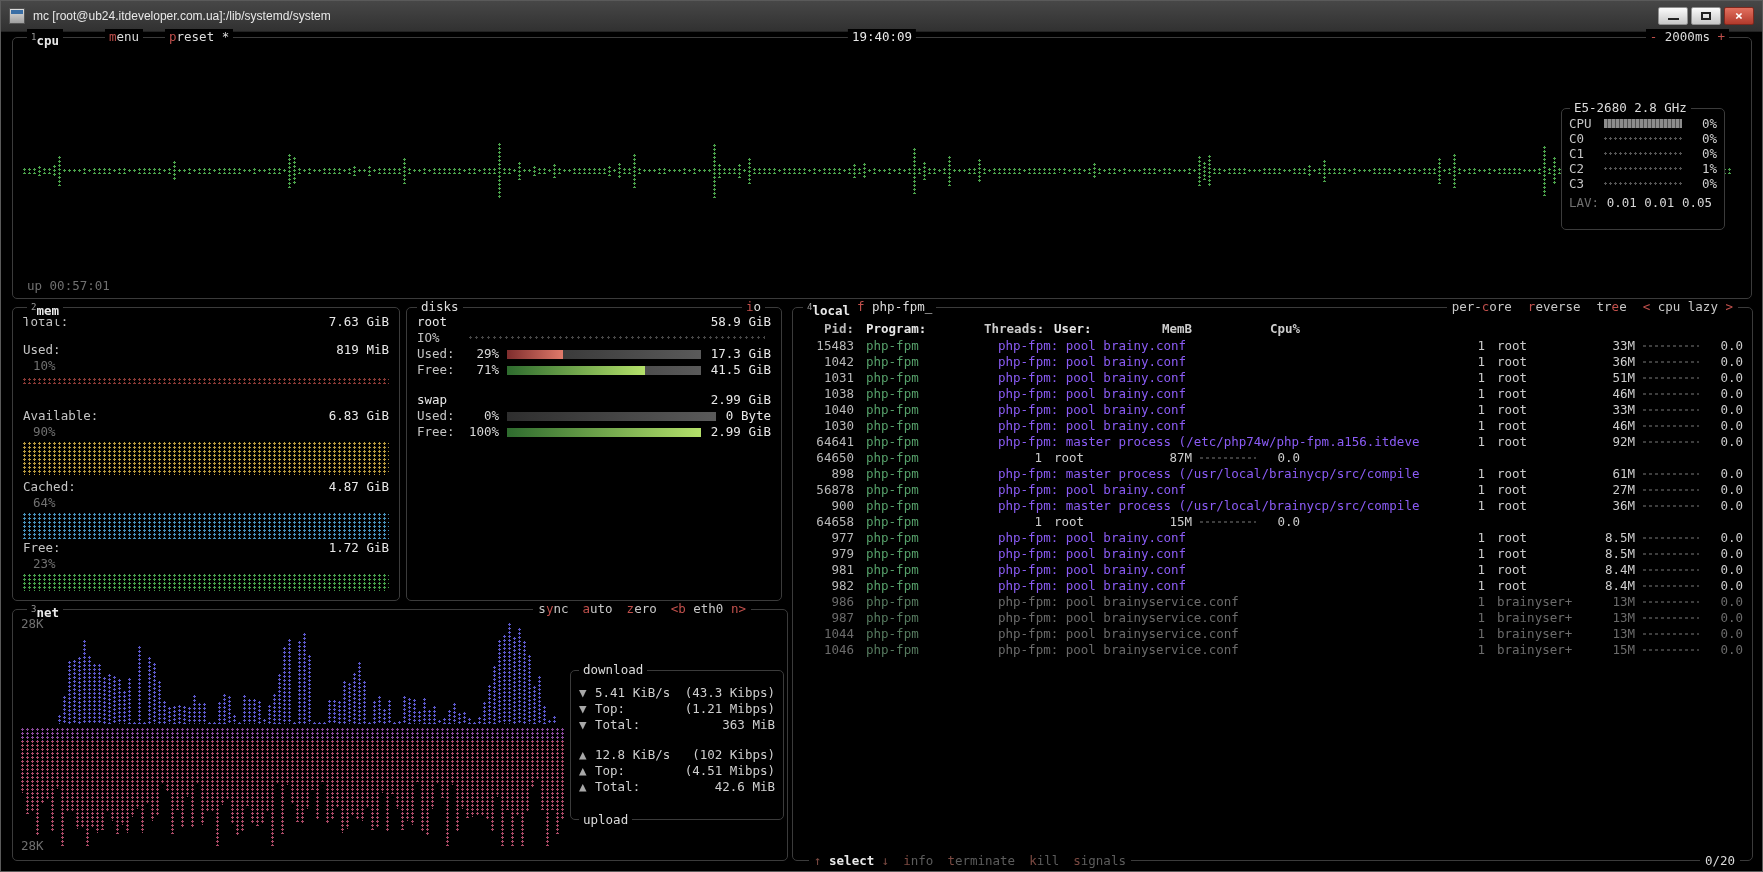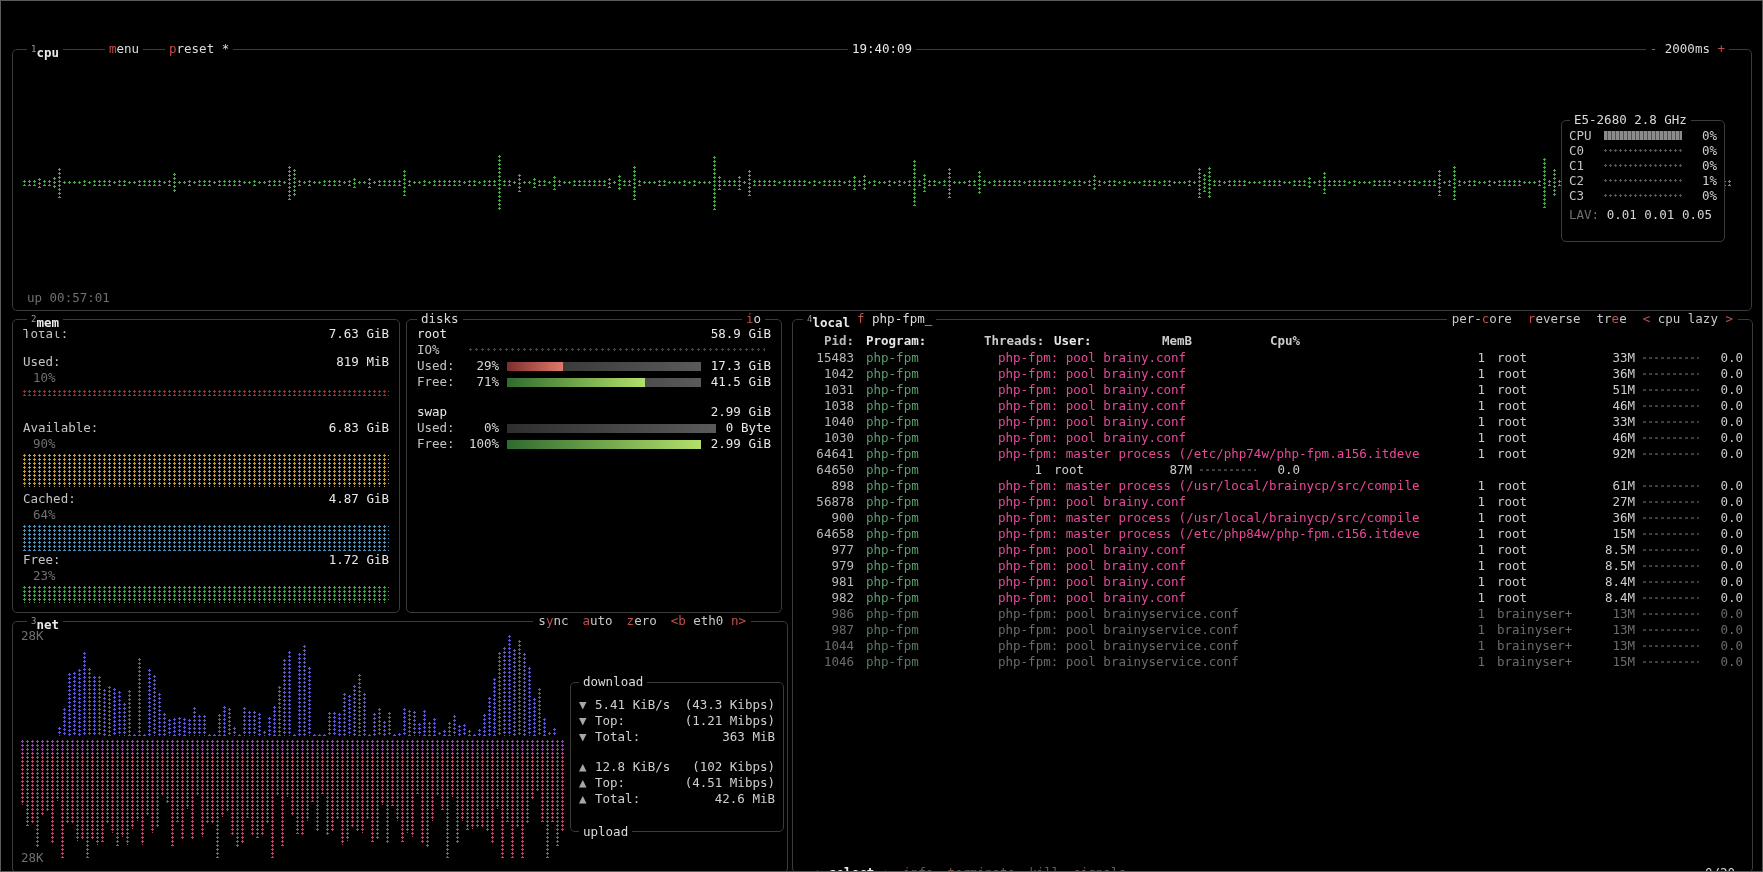--- a/index.html
+++ b/index.html
@@ -16,21 +16,21 @@
   .win-controls{margin-left:auto;display:flex;gap:3px;}
   .wbtn{width:30px;height:18px;border:1px solid #8f8f8f;border-radius:2px;padding:0;
         background:linear-gradient(#fbfbfb,#c7c7c7);position:relative;cursor:pointer;}
   .wbtn .bar{position:absolute;left:9px;bottom:4px;width:11px;height:2px;background:#222;}
   .wbtn .sq{position:absolute;left:9px;top:4px;width:10px;height:8px;border:2px solid #222;box-sizing:border-box;}
   .wbtn.close{background:linear-gradient(#e2705e,#b23a2c);border-color:#7e281e;}
   .wbtn.close span{color:#fff;font:bold 13px/16px "DejaVu Sans Mono",monospace;}
   
   .terminal{position:absolute;top:31px;left:0;right:0;bottom:0;background:#000;
             font-family:"DejaVu Sans Mono",monospace;font-size:12.5px;line-height:16px;color:var(--fg,#c8c8c8);}
-  .tbox{position:absolute;border:1px solid var(--box-border,#3b3b3b);border-radius:5px;box-sizing:border-box;margin-top:12px;}
+  .tbox{position:absolute;border:1px solid var(--box-border,#3b3b3b);border-radius:5px;box-sizing:border-box;}
   .tag{position:absolute;top:-9px;background:#000;padding:0 4px;white-space:nowrap;color:#dcdcdc;}
   .tag.bottom{top:auto;bottom:-9px;}
   .tag sup{color:#999;font-size:9px;}
   .tag b{color:#e9e9e9;}
   .hot{color:var(--accent,#c1504c);}
   .dim{color:var(--fg-dim,#707070);}
   .bright{color:#e9e9e9;}
   .row16{height:16px;display:flex;align-items:center;}
   
   .dotfill,.gc{background-image:radial-gradient(circle at 1.5px 1.5px,var(--dc,#4a4a4a) 1.15px,transparent 1.3px);
@@ -102,21 +102,21 @@
   
   #proc-box{left:791px;top:275px;width:961px;height:554px;}
   #proc-filter{left:60px;}
   .cursor{color:#e9e9e9;}
   .proc-controls{position:absolute;right:14px;top:-9px;display:flex;gap:16px;background:#000;padding:0 5px;}
   .proc-header,.prow{display:flex;align-items:center;height:16px;}
   .proc-header{position:absolute;left:9px;right:9px;top:13px;color:#e6e6e6;font-weight:bold;}
   .proc-rows{position:absolute;left:9px;right:9px;top:30px;}
   .c-pid{width:52px;text-align:right;color:#b9b9b9;flex:0 0 auto;}
   .c-prog{width:118px;margin-left:12px;color:var(--proc-program,#56a06a);flex:0 0 auto;}
-  .c-cmd{flex:1 1 auto;margin-left:14px;color:#ec4899;white-space:nowrap;overflow:hidden;}
+  .c-cmd{flex:1 1 auto;margin-left:14px;color:#8b5cf6;white-space:nowrap;overflow:hidden;}
   .c-thr{width:58px;text-align:right;color:#cccccc;flex:0 0 auto;}
   .c-user{width:92px;margin-left:12px;color:#cccccc;flex:0 0 auto;}
   .c-mem{width:46px;text-align:right;color:#cccccc;flex:0 0 auto;}
   .c-lead{width:56px;margin-left:8px;height:16px;flex:0 0 auto;
           background:repeating-linear-gradient(90deg,#3d3d3d 0 3px,transparent 3px 6px) center / 100% 2px no-repeat;}
   .c-cpu{width:44px;text-align:right;color:#cccccc;flex:0 0 auto;}
   .proc-header .c-prog,.proc-header .c-cmd,.proc-header .c-user{color:#e6e6e6;}
   .proc-header .c-lead{background:none;}
   .prow.dim .c-pid,.prow.dim .c-cmd,.prow.dim .c-thr,.prow.dim .c-user,.prow.dim .c-mem,.prow.dim .c-cpu{color:#6b6b6b;}
   .prow.dim .c-prog{color:#567a5f;}
@@ -125,20 +125,33 @@
   .proc-footer .arrowkey{color:#7c4a42;}
   .action .hot{color:#7c4a42;}
   .action{color:#5c5c5c;}
   .counter-tag{position:absolute;bottom:-9px;right:12px;background:#000;padding:0 5px;color:#dadada;}
 </style>
 </head>
 <body>
 
 <div class="window">
 
+  <div class="titlebar">
+    <span class="app-icon"></span>
+    <span class="title-text">mc [root@ub24.itdeveloper.com.ua]:/lib/systemd/system</span>
+    <div class="win-controls">
+      <button class="wbtn">
+          <span class="bar"></span>
+        </button>
+      <button class="wbtn">
+          <span class="sq"></span>
+        </button>
+      <button class="wbtn close"><span>×</span></button>
+    </div>
+  </div>
 
   <div class="terminal">
 
     <div class="tbox" id="cpu-box">
       <span class="tag" style="left:14px"><sup>1</sup><b>cpu</b></span>
       <span class="tag" style="left:92px"><span class="hot">m</span><span>enu</span></span>
       <span class="tag" style="left:152px"><span class="hot">p</span><span>reset *</span></span>
       <span class="tag bright" style="left:50%;transform:translateX(-50%)">19:40:09</span>
       <span class="tag" style="right:22px"><span class="hot">-</span> <span>2000ms</span> <span class="hot">+</span></span>
 
@@ -1006,21 +1019,20 @@
           <span class="c-cmd">php-fpm: master process (/usr/local/brainycp/src/compile</span>
           <span class="c-thr">1</span>
           <span class="c-user">root</span>
           <span class="c-mem">36M</span>
           <span class="c-lead"></span>
           <span class="c-cpu">0.0</span>
         </div>
           <div class="prow">
           <span class="c-pid">64658</span>
           <span class="c-prog">php-fpm</span>
-          <span class="c-cmd">php-fpm: master process (/etc/php84w/php-fpm.c156.itdeve</span>
           <span class="c-thr">1</span>
           <span class="c-user">root</span>
           <span class="c-mem">15M</span>
           <span class="c-lead"></span>
           <span class="c-cpu">0.0</span>
         </div>
           <div class="prow">
           <span class="c-pid">977</span>
           <span class="c-prog">php-fpm</span>
           <span class="c-cmd">php-fpm: pool brainy.conf</span>

